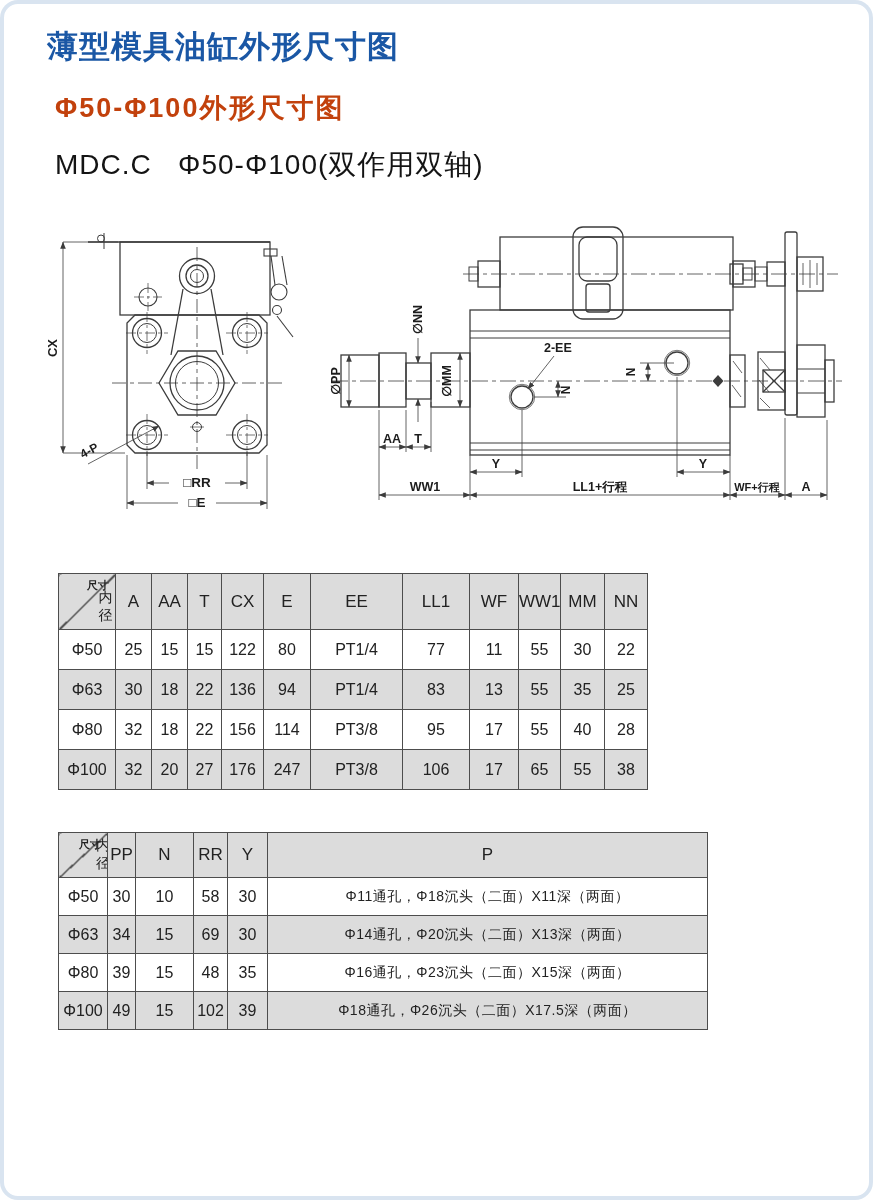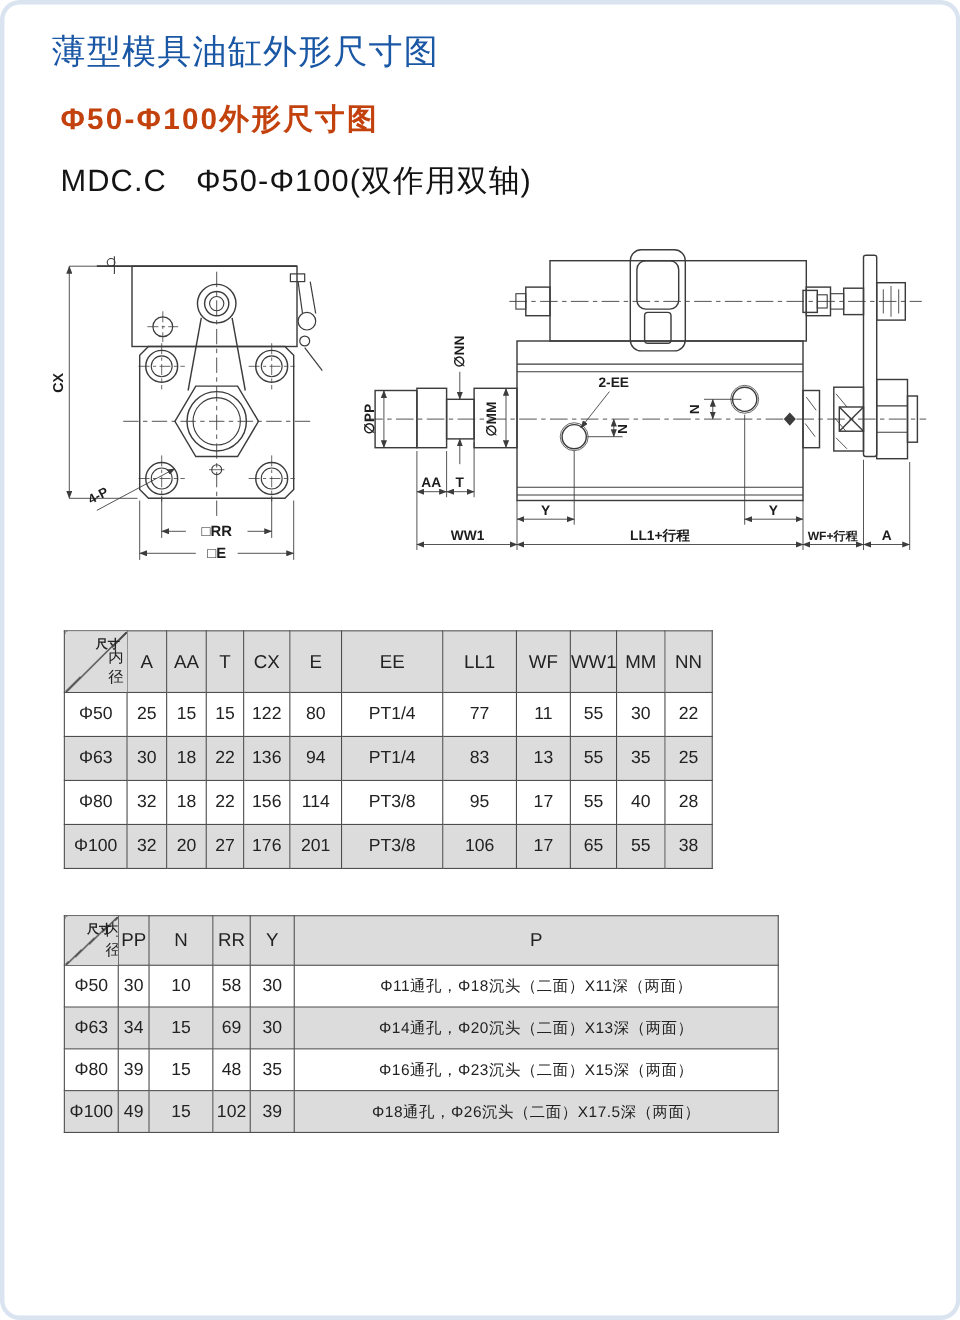--- a/index.html
+++ b/index.html
@@ -2,21 +2,21 @@
 <html><head>
 <meta charset="utf-8">
 <style>
   html,body{margin:0;padding:0;background:#ffffff;}
   .page{
     position:relative;width:873px;height:1200px;background:#ffffff;
     font-family:"Liberation Sans",sans-serif;overflow:hidden;
     border-radius:18px;box-shadow:inset 0 0 0 4px #d9e4f0;
   }
   .title{
-    position:absolute;left:47px;top:26px;font-size:31px;font-weight:normal;
+    position:absolute;left:47px;top:26px;font-size:31px;font-weight:bold;
     color:#1a57a5;letter-spacing:1px;white-space:pre;
   }
   .subtitle{
     position:absolute;left:55px;top:90px;font-size:27px;font-weight:600;
     color:#c2410c;letter-spacing:2px;white-space:pre;
   }
   .model-line{
     position:absolute;left:55px;top:146px;font-size:28px;font-weight:500;
     color:#141414;letter-spacing:1px;white-space:pre;
   }
@@ -351,21 +351,21 @@
           <td>55</td>
           <td>40</td>
           <td>28</td>
         </tr>
         <tr>
           <td>Φ100</td>
           <td>32</td>
           <td>20</td>
           <td>27</td>
           <td>176</td>
-          <td>201</td>
+          <td>247</td>
           <td>PT3/8</td>
           <td>106</td>
           <td>17</td>
           <td>65</td>
           <td>55</td>
           <td>38</td>
         </tr>
       </tbody>
   </table>
 

